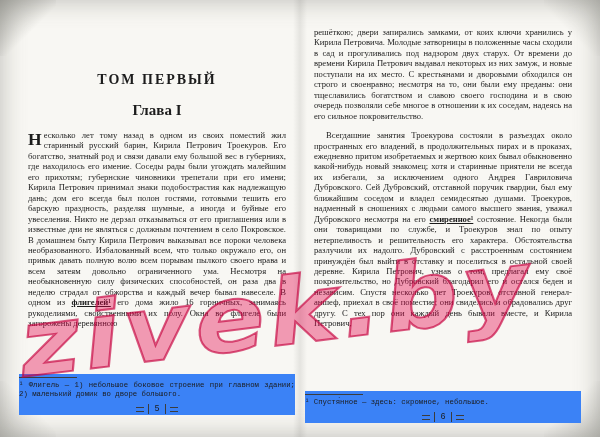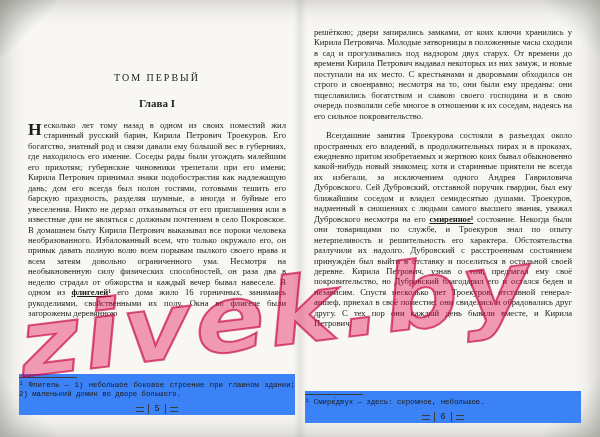--- a/index.html
+++ b/index.html
@@ -23,22 +23,22 @@
   .corner.br { bottom:0; right:0; background: linear-gradient(315deg, rgba(125,125,118,0.40) 0%, transparent 56%); }
   .gutter {
     position: absolute; left: 293px; top: 0; width: 14px; height: 437px;
     background: linear-gradient(90deg, transparent, rgba(90,90,85,0.12) 50%, transparent);
   }
   .page { position: absolute; top: 10px; width: 276px; height: 417px; }
   .page.left  { left: 19px; }
   .page.right { left: 305px; padding-top: 8px; }
 
   .head { margin-top: 62px; text-align: center; }
-  .volume-title { font-size: 10px; font-weight: normal; letter-spacing: 2px; }
-  .chapter-title { margin-top: 14px; font-size: 11px; font-weight: bold; }
+  .volume-title { font-size: 14px; font-weight: bold; letter-spacing: 2px; }
+  .chapter-title { margin-top: 14px; font-size: 15px; font-weight: bold; }
 
   .body {
     margin: 9px;
     font-size: 8.6px; line-height: 10.45px;
     text-align: justify;
   }
   .page.left .body { margin-top: 11px; }
   .body.indent { text-indent: 12px; }
   .dropcap {
     float: left; font-weight: bold;
@@ -104,21 +104,21 @@
         <span class="orn"></span>
       </div>
     </div>
   </div>
 
   <div class="page right">
     <p class="body">решёткою; двери запирались замками, от коих ключи хранились у Кирила Петровича. Молодые затворницы в положенные часы сходили в сад и прогуливались под надзором двух старух. От времени до времени Кирила Петрович выдавал некоторых из них замуж, и новые поступали на их место. С крестьянами и дворовыми обходился он строго и своенравно; несмотря на то, они были ему преданы: они тщеславились богатством и славою своего господина и в свою очередь позволяли себе многое в отношении к их соседам, надеясь на его сильное покровительство.</p>
     <p class="body indent"><span>Всегдашние занятия Троекурова состояли в разъездах около пространных его владений, в продолжительных пирах и в проказах, ежедневно притом изобретаемых и жертвою коих бывал обыкновенно какой-нибудь новый знакомец; хотя и старинные приятели не всегда их избегали, за исключением одного Андрея Гавриловича Дубровского. Сей Дубровский, отставной поручик гвардии, был ему ближайшим соседом и владел семидесятью душами. Троекуров, надменный в сношениях с людьми самого высшего звания, уважал Дубровского несмотря на его </span><span class="term">смиренное¹</span><span> состояние. Некогда были они товарищами по службе, и Троекуров знал по опыту нетерпеливость и решительность его характера. Обстоятельства разлучили их надолго. Дубровский с расстроенным состоянием принуждён был выйти в отставку и поселиться в остальной своей деревне. Кирила Петрович, узнав о том, предлагал ему своё покровительство, но Дубровский благодарил его и остался беден и независим. Спустя несколько лет Троекуров, отставной генерал-аншеф, приехал в своё поместие; они свиделись и обрадовались друг другу. С тех пор они каждый день бывали вместе, и Кирила Петрович,</span></p>
     <div class="page-footer">
       <div class="fn-rule"></div>
-      <p class="footnote">¹ Смире́двух — здесь: скромное, небольшое.</p>
+      <p class="footnote">¹ Спустя́нное — здесь: скромное, небольшое.</p>
       <div class="page-num">
         <span class="orn"></span>
         <span class="num">6</span>
         <span class="orn"></span>
       </div>
     </div>
   </div>
 
   <div class="watermark">zivek.by</div>
 </div>

